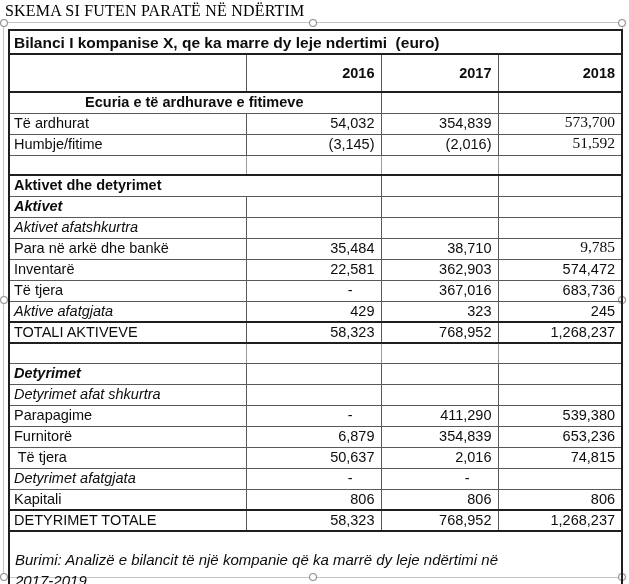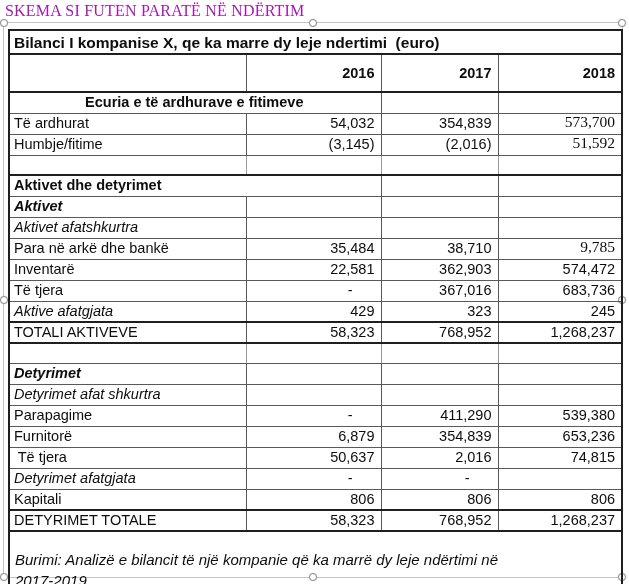--- a/index.html
+++ b/index.html
@@ -2,21 +2,21 @@
 <html><head>
 <meta charset="utf-8">
 <style>
   * { box-sizing: border-box; margin: 0; padding: 0; }
   html, body { width: 629px; height: 584px; background: #ffffff; overflow: hidden; }
   body { position: relative; font-family: "Liberation Sans", sans-serif; color: #111; }
 
   .doc-title {
     position: absolute; top: 2px; left: 5px;
     font-family: "Liberation Serif", serif;
-    font-size: 16px; font-weight: 400; color: #a21caf;
+    font-size: 16px; font-weight: 400; color: #000000;
     letter-spacing: 0.2px; white-space: pre;
   }
 
   
   .selection-rect {
     position: absolute; left: 3px; top: 22px; width: 620px; height: 556px;
     border: 1px solid #c4c4c4;
   }
   .handle {
     position: absolute; width: 8px; height: 8px; border-radius: 50%;

